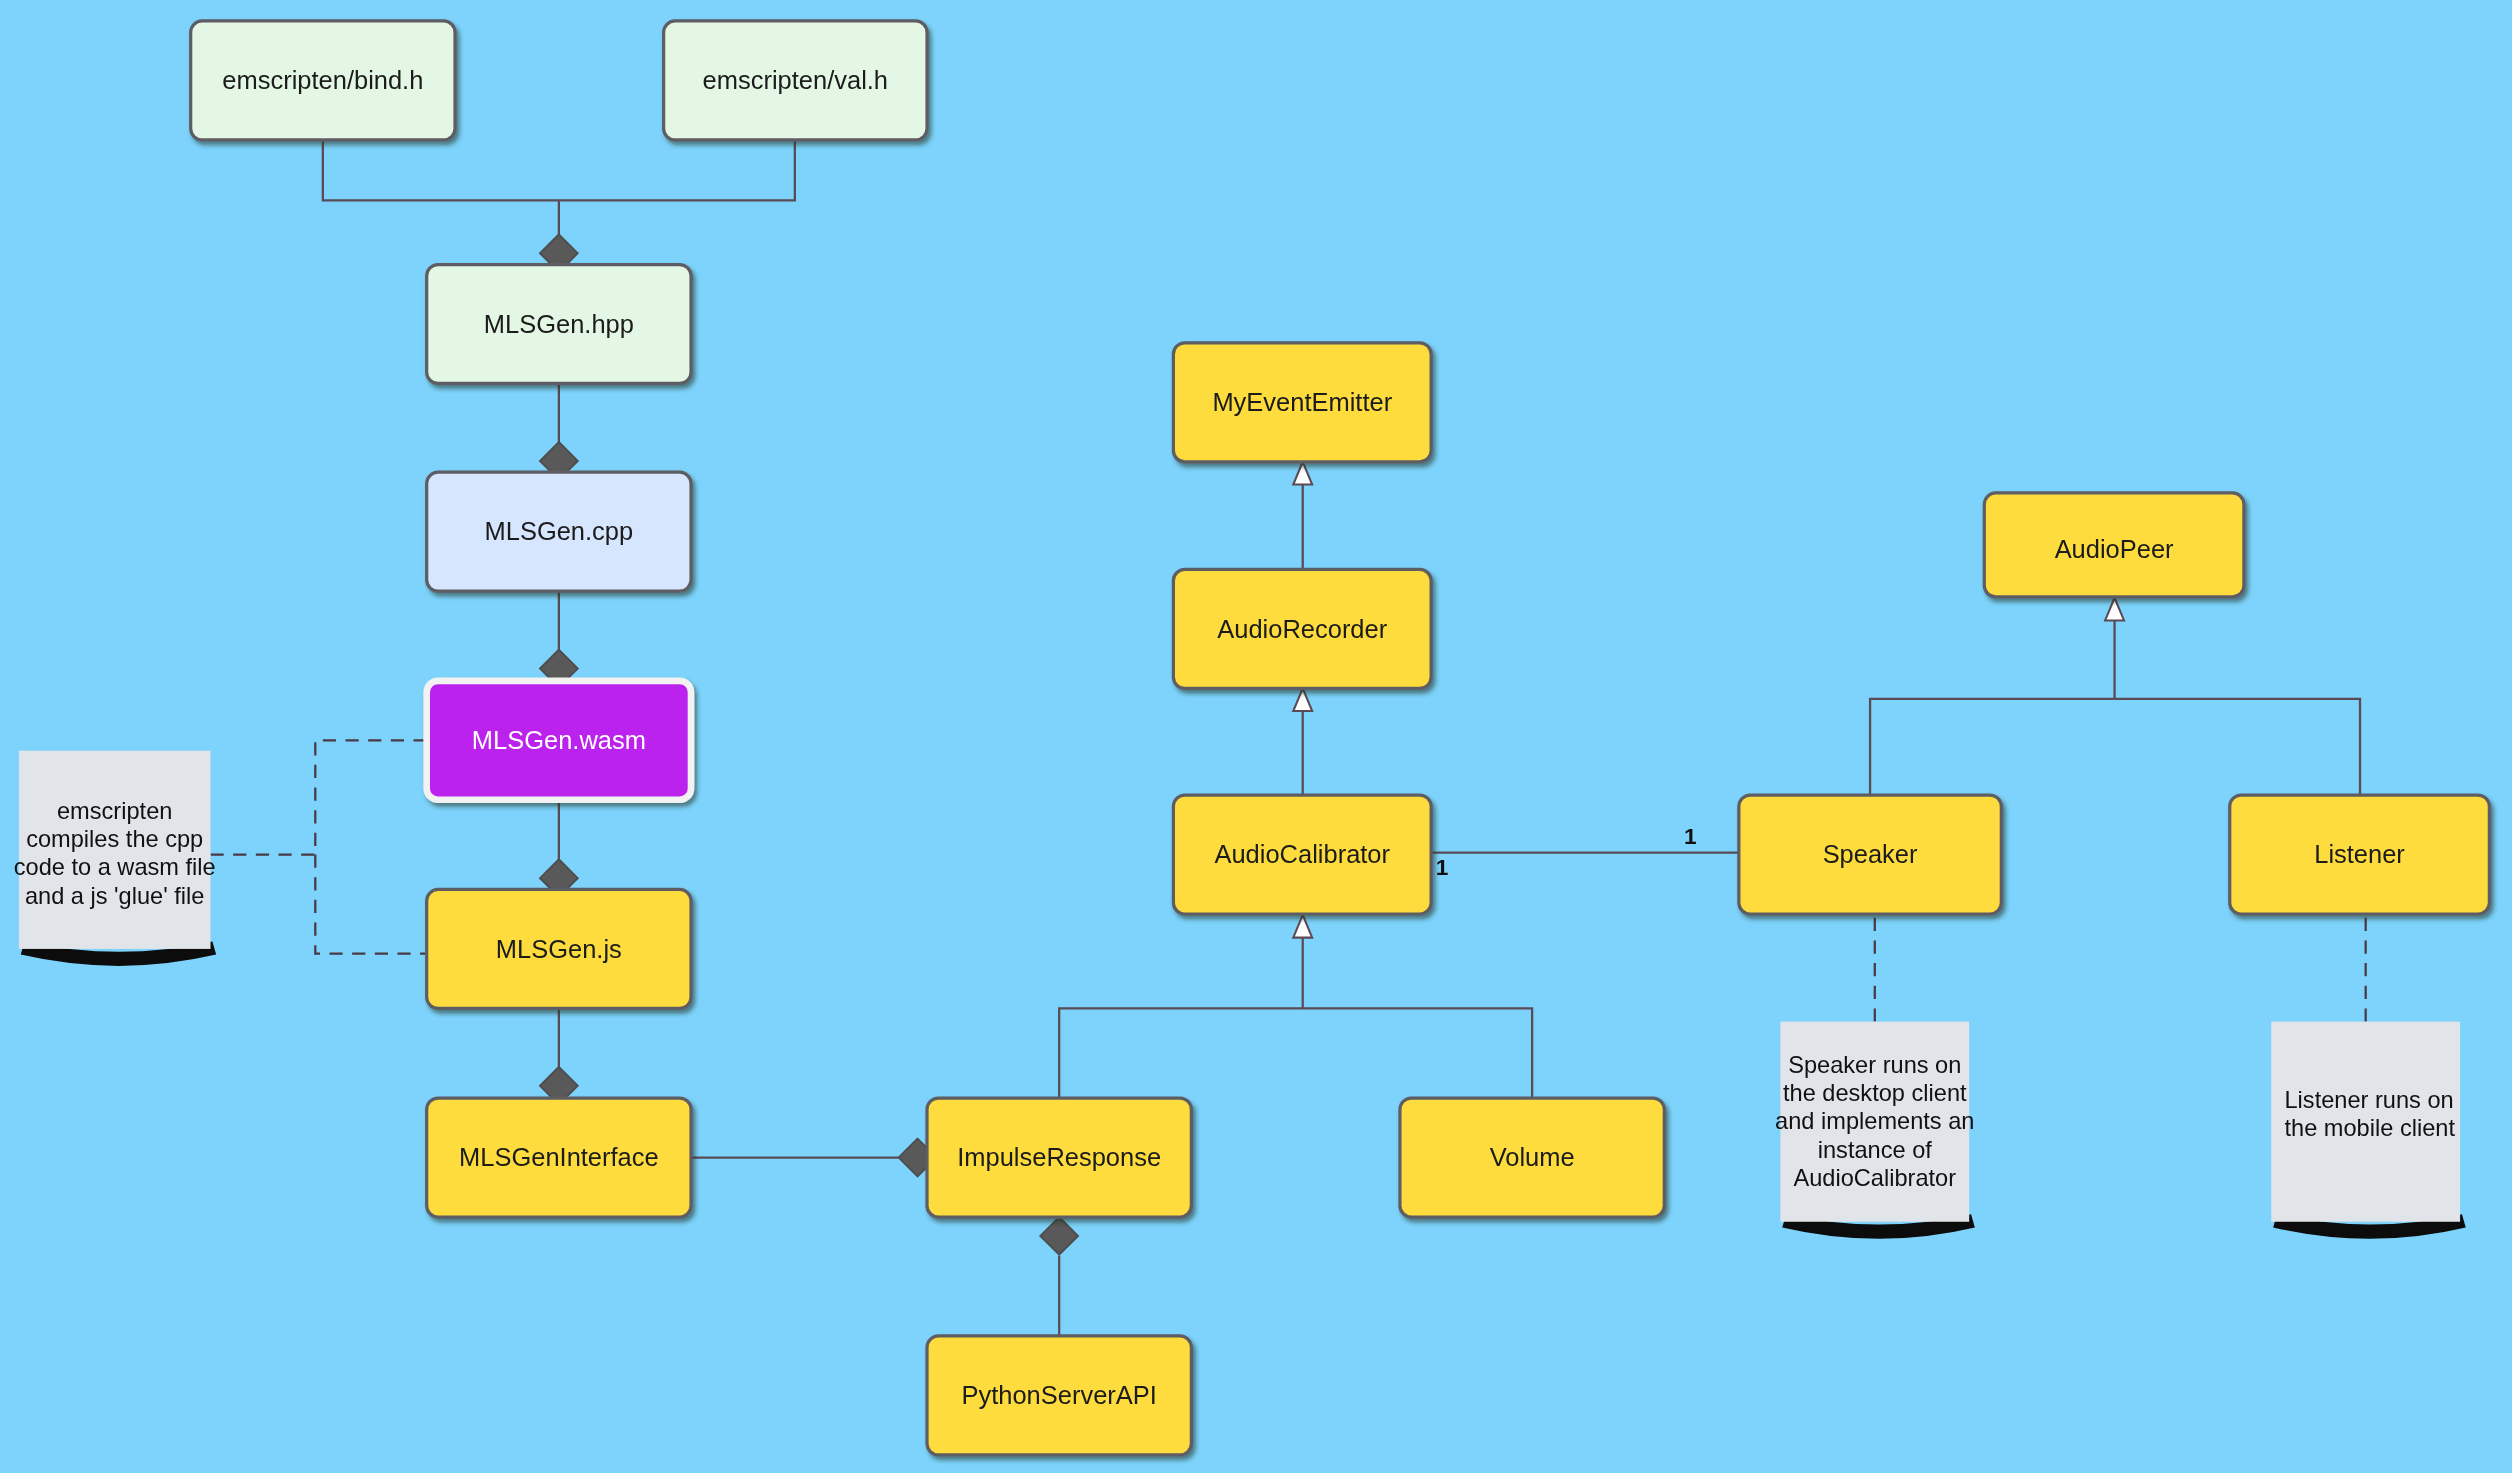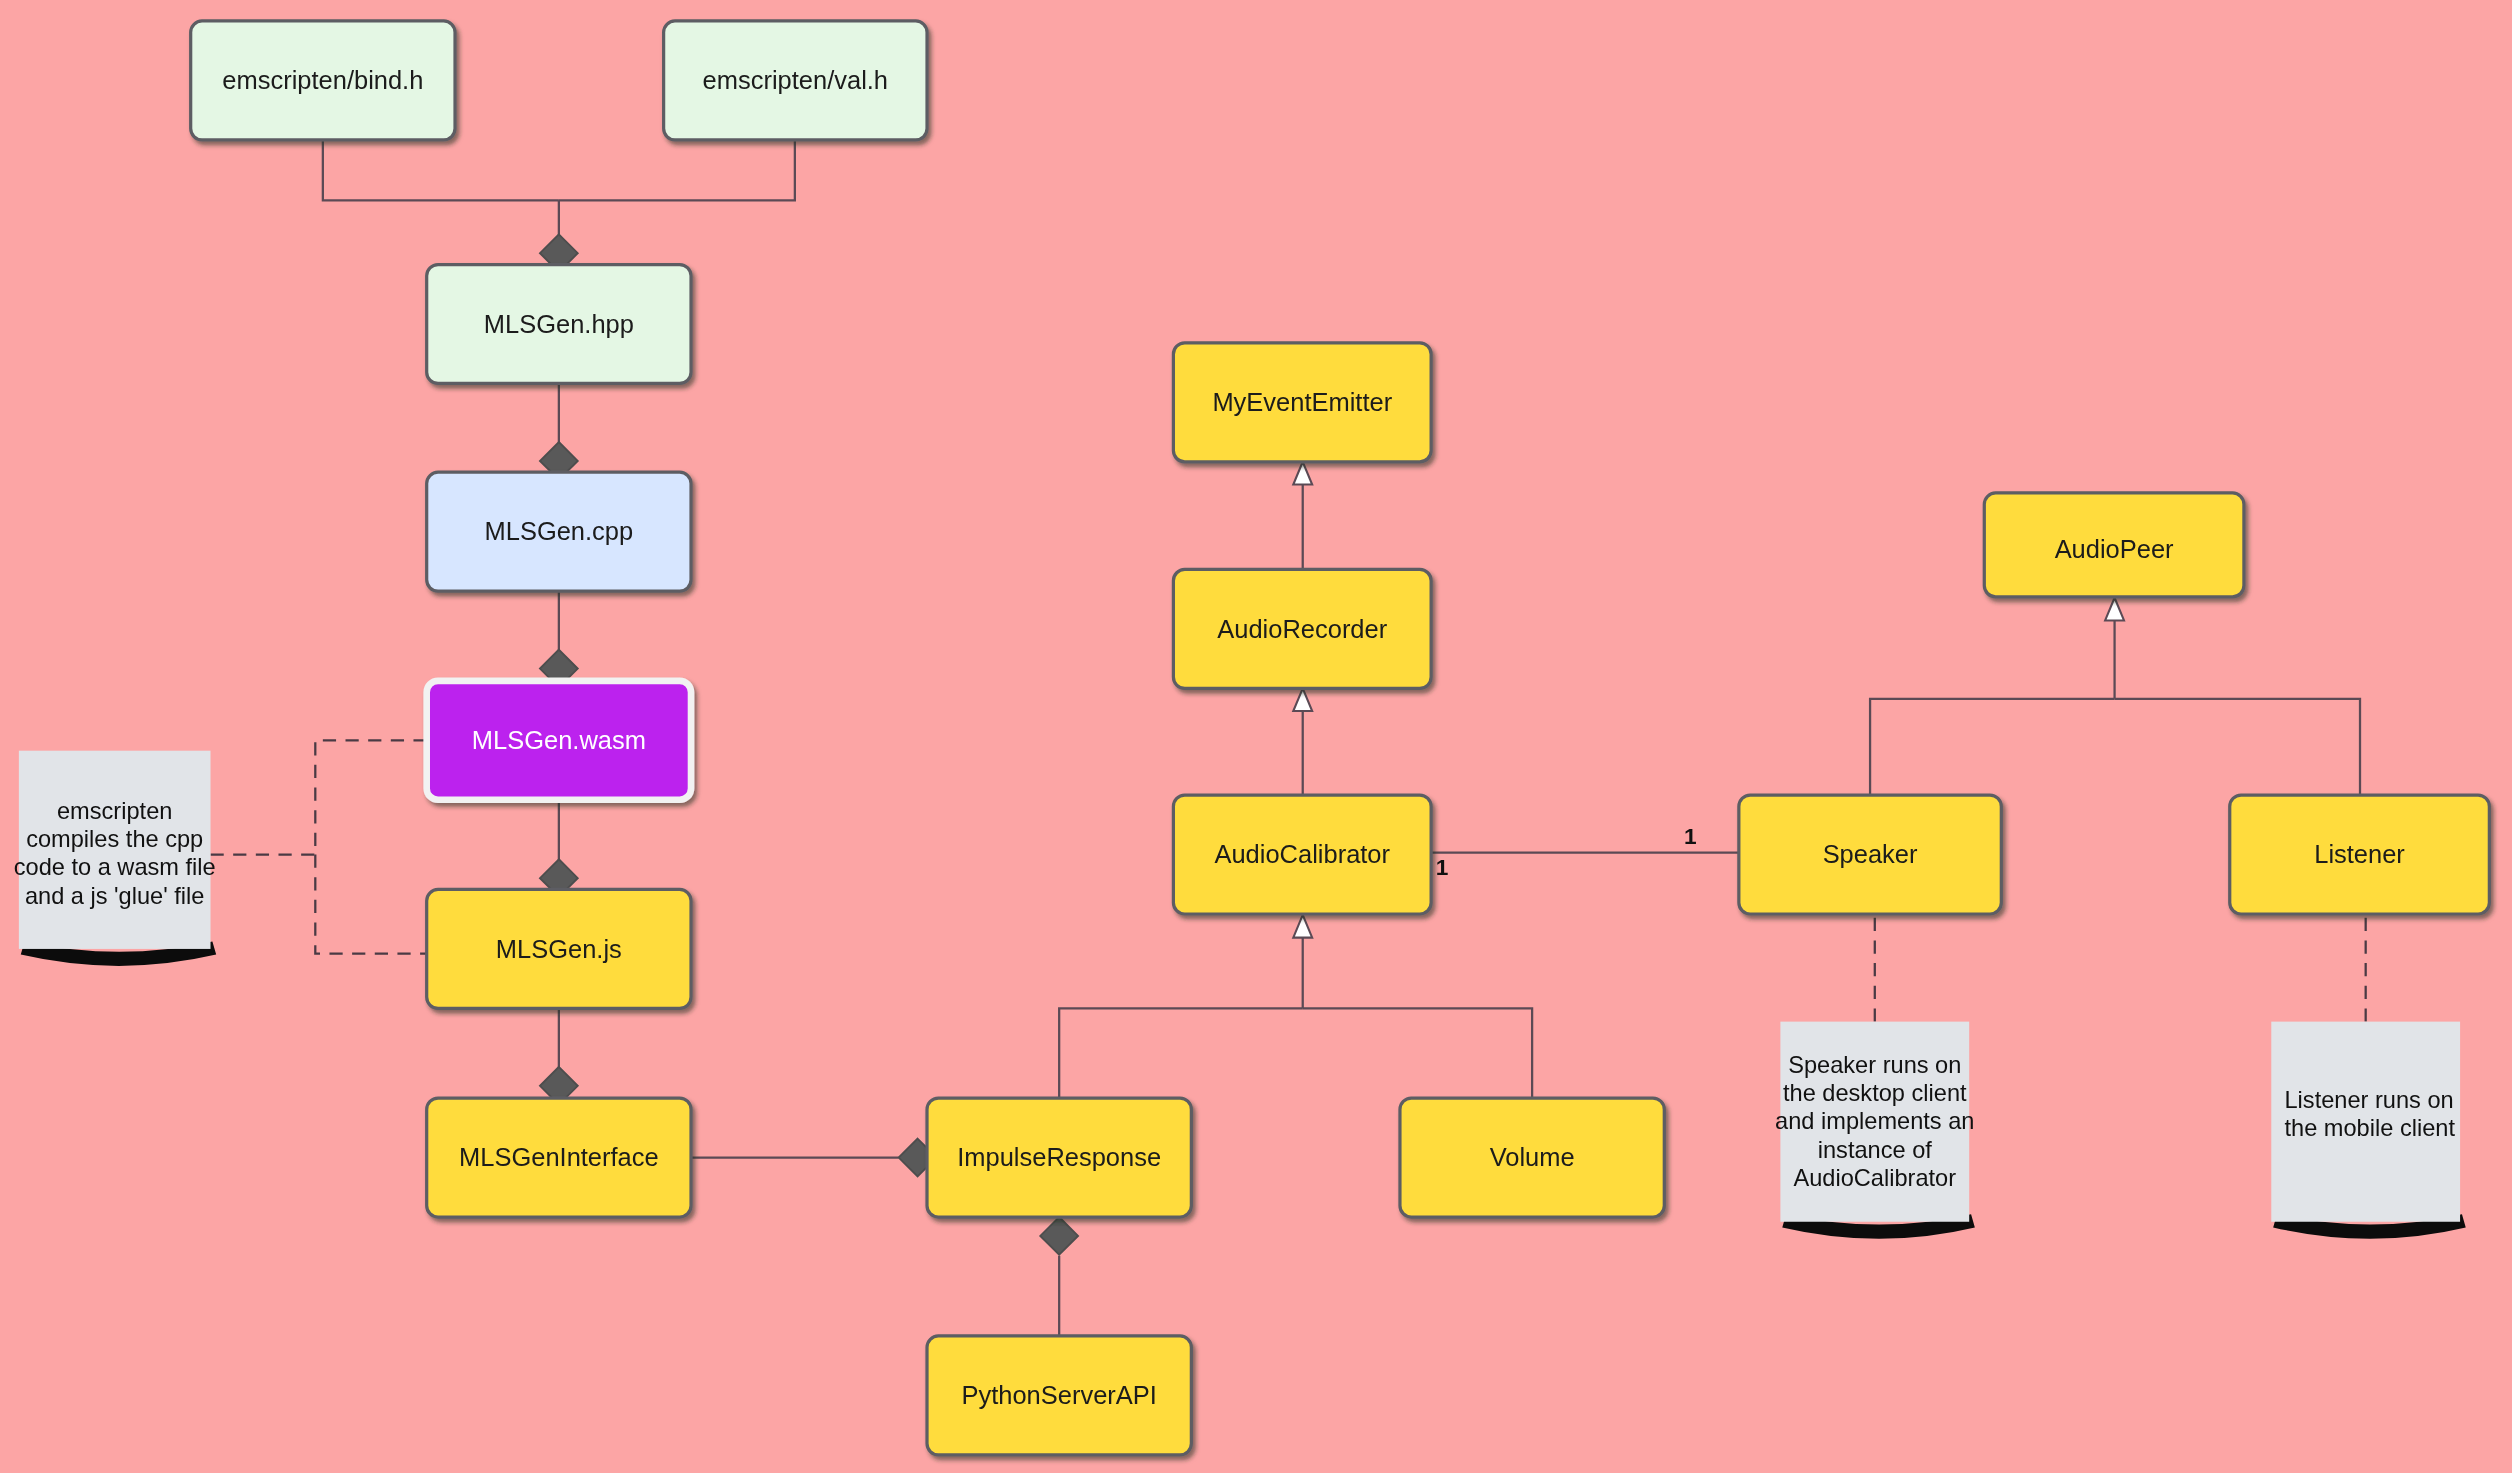--- a/index.html
+++ b/index.html
@@ -7,21 +7,21 @@
     padding: 0;
     background: #477050;
   }
   body {
     font-family: "Liberation Sans", sans-serif;
   }
   #stage {
     position: relative;
     width: 2512px;
     height: 1474px;
-    background: #fca5a5;
+    background: #7dd3fc;
     overflow: hidden;
   }
   svg.layer {
     position: absolute;
     top: 0;
     left: 0;
     width: 2512px;
     height: 1474px;
   }
   .node-text {

